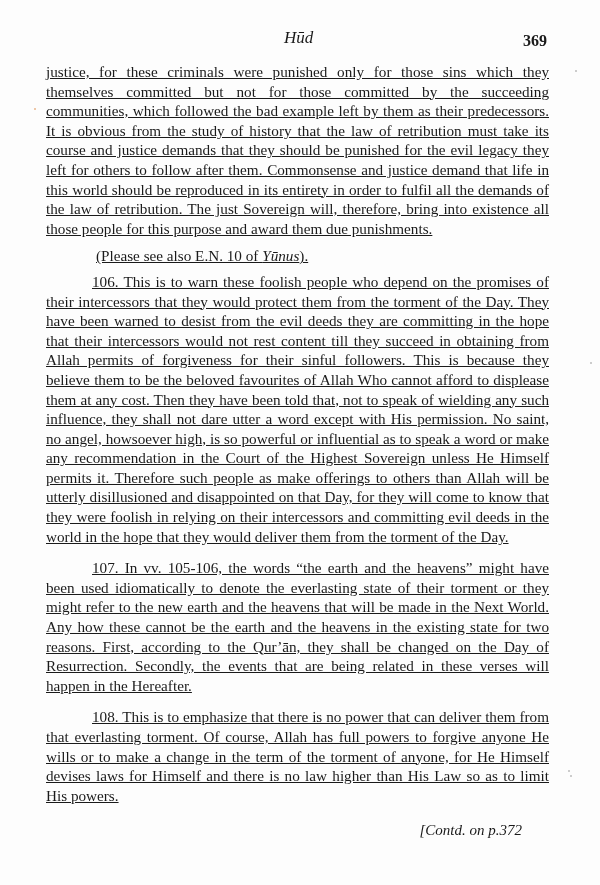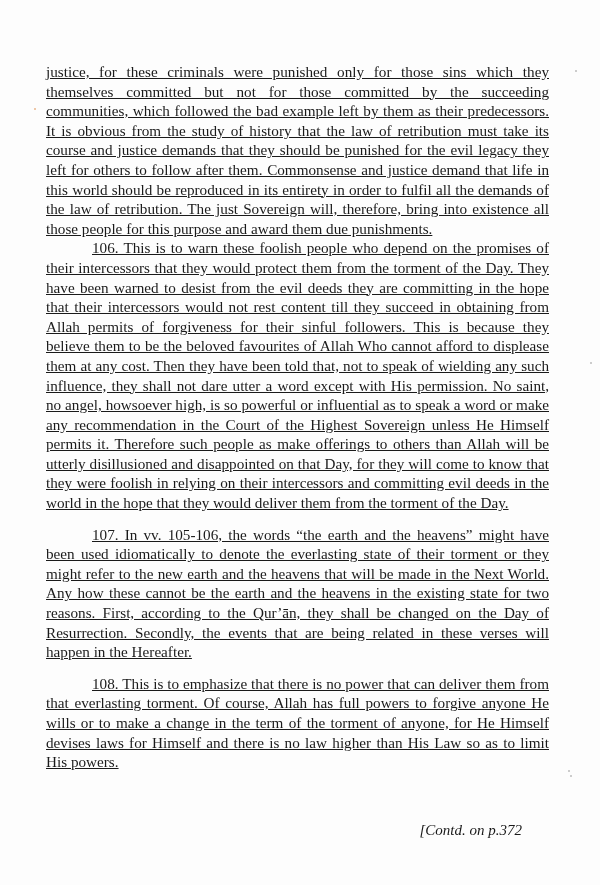--- a/index.html
+++ b/index.html
@@ -80,24 +80,29 @@
       width: 2px; height: 2px;
       background: #bbbbbb;
       border-radius: 1px;
     }
   </style>
 </head>
 <body>
 
 <div class="page">
 
+  <div class="running-head">
+    <span class="running-title">Hūd</span>
+    <span class="page-number">369</span>
+  </div>
 
   <div class="body-text">
     <p class="para">justice, for these criminals were punished only for those sins which they themselves committed but not for those committed by the succeeding communities, which followed the bad example left by them as their predecessors. It is obvious from the study of history that the law of retribution must take its course and justice demands that they should be punished for the evil legacy they left for others to follow after them. Commonsense and justice demand that life in this world should be reproduced in its entirety in order to fulfil all the demands of the law of retribution. The just Sovereign will, therefore, bring into existence all those people for this purpose and award them due punishments.</p>
 
+    <p class="para see-also"><span>(Please see also E.N. 10 of </span><span class="ital">Yūnus</span><span>).</span></p>
 
     <p class="para indent">106. This is to warn these foolish people who depend on the promises of their intercessors that they would protect them from the torment of the Day. They have been warned to desist from the evil deeds they are committing in the hope that their intercessors would not rest content till they succeed in obtaining from Allah permits of forgiveness for their sinful followers. This is because they believe them to be the beloved favourites of Allah Who cannot afford to displease them at any cost. Then they have been told that, not to speak of wielding any such influence, they shall not dare utter a word except with His permission. No saint, no angel, howsoever high, is so powerful or influential as to speak a word or make any recommendation in the Court of the Highest Sovereign unless He Himself permits it. Therefore such people as make offerings to others than Allah will be utterly disillusioned and disappointed on that Day, for they will come to know that they were foolish in relying on their intercessors and committing evil deeds in the world in the hope that they would deliver them from the torment of the Day.</p>
 
     <p class="para indent spaced">107. In vv. 105-106, the words “the earth and the heavens” might have been used idiomatically to denote the everlasting state of their torment or they might refer to the new earth and the heavens that will be made in the Next World. Any how these cannot be the earth and the heavens in the existing state for two reasons. First, according to the Qur’ān, they shall be changed on the Day of Resurrection. Secondly, the events that are being related in these verses will happen in the Hereafter.</p>
 
     <p class="para indent spaced">108. This is to emphasize that there is no power that can deliver them from that everlasting torment. Of course, Allah has full powers to forgive anyone He wills or to make a change in the term of the torment of anyone, for He Himself devises laws for Himself and there is no law higher than His Law so as to limit His powers.</p>
   </div>
 
   <div class="contd">[Contd. on p.372</div>
 

